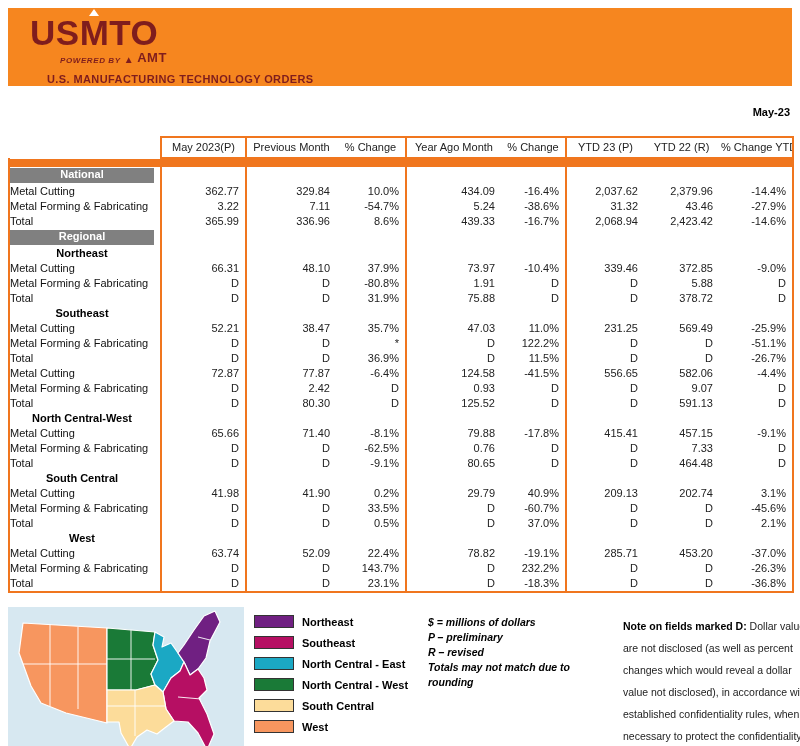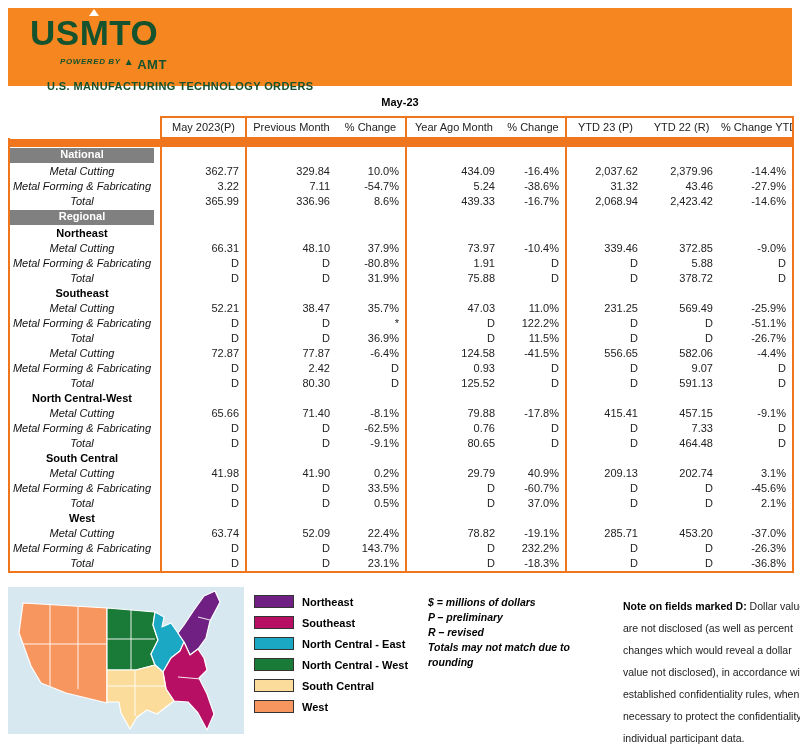--- a/index.html
+++ b/index.html
@@ -7,43 +7,43 @@
     width:800px; height:746px; background:#ffffff;
     font-family:"Liberation Sans", sans-serif;
     -webkit-font-smoothing:antialiased;
     position:relative; overflow:hidden;
   }
   :root {
     --banner:#F6861F; --oborder:#F0761E; --gray:#808080; --mapbg:#D7E8F1;
     --c-ne:#702082; --c-se:#B60F63; --c-nce:#1BA8C4; --c-ncw:#1A7A37; --c-sc:#FCDC9A; --c-w:#F7965F;
   }
   
-  .banner { margin:8px 8px 0 8px; height:78px; background:var(--banner); color:#14532d; box-sizing:border-box; padding:9px 0 0 22px; }
+  .banner { margin:8px 8px 0 8px; height:78px; background:var(--banner); color:#7f1d1d; box-sizing:border-box; padding:9px 0 0 22px; }
   .logo { font-size:35px; font-weight:800; line-height:32px; letter-spacing:0.5px; display:inline-block; }
   .logo .m { position:relative; display:inline-block; }
   .logo .m::after { content:''; position:absolute; left:50%; top:-8px; transform:translateX(-50%);
     border-left:5px solid transparent; border-right:5px solid transparent; border-bottom:7px solid #fff; }
-  .powered { margin:8px 0 0 30px; font-size:8px; font-weight:bold; font-style:italic; letter-spacing:0.6px; display:flex; align-items:flex-start; gap:3px; }
+  .powered { margin:1px 0 0 30px; font-size:8px; font-weight:bold; font-style:italic; letter-spacing:0.6px; display:flex; align-items:flex-end; gap:3px; }
   .powered .amt-mark { font-style:normal; font-size:10px; line-height:10px; }
   .powered .amt { font-style:normal; font-size:13px; font-weight:800; letter-spacing:0.5px; }
   .banner-sub { margin-top:8px; font-size:11px; font-weight:bold; letter-spacing:0.4px;margin-left:17px; }
   
-  .date-row { margin:4px 10px; text-align:center; font-weight:bold; font-size:11px; padding:6px 0 4px; color:#000; }
+  .date-row { margin:14px 10px; text-align:right; font-weight:bold; font-size:11px; padding:6px 0 4px; color:#000; }
   
   table.orders { border-collapse:collapse; table-layout:fixed; margin:0 8px; width:784px; font-size:11px; color:#222; }
   table.orders td { padding:0 6px 0 0; height:15px; line-height:15px; white-space:nowrap; overflow:hidden; }
   .hrow td.hd { border-top:2px solid var(--oborder); border-bottom:2px solid var(--oborder);
     text-align:center; height:19px; line-height:19px; padding:0 2px; color:#222; }
   .hrow td.hblank { border:none; }
   td.gs { border-left:2px solid var(--oborder); }
   .hrow td.outer-r { border-right:2px solid var(--oborder); }
   table.orders tr:not(.hrow) td:first-child { border-left:2px solid var(--oborder); }
   table.orders tr:not(.hrow) td:last-child { border-right:2px solid var(--oborder); }
   tr.band-row td { background:var(--oborder); height:8px; line-height:8px; padding:0; }
-  td.lbl { text-align:center; padding-right:3px; color:#111;font-style:italic; }
+  td.lbl { text-align:left; padding-right:3px; color:#111; }
   td.num { text-align:right; color:#222; }
   td.region { text-align:center; font-weight:bold; color:#000; padding:0; }
   td.chip-cell { padding:0; }
   .chip { background:var(--gray); color:#fff; font-weight:bold; text-align:center; font-size:11px; height:15px; line-height:13px; margin:1px 0; }
   tr.last-row td { border-bottom:2px solid var(--oborder); }
   
   .footer { display:flex; margin:14px 8px 0 8px; align-items:flex-start; }
   .map-wrap { width:236px; height:147px; flex:none; }
   .legend { width:140px; margin-left:10px; padding-top:8px; flex:none; }
   .leg-item { display:flex; align-items:center; margin-bottom:8px; }

